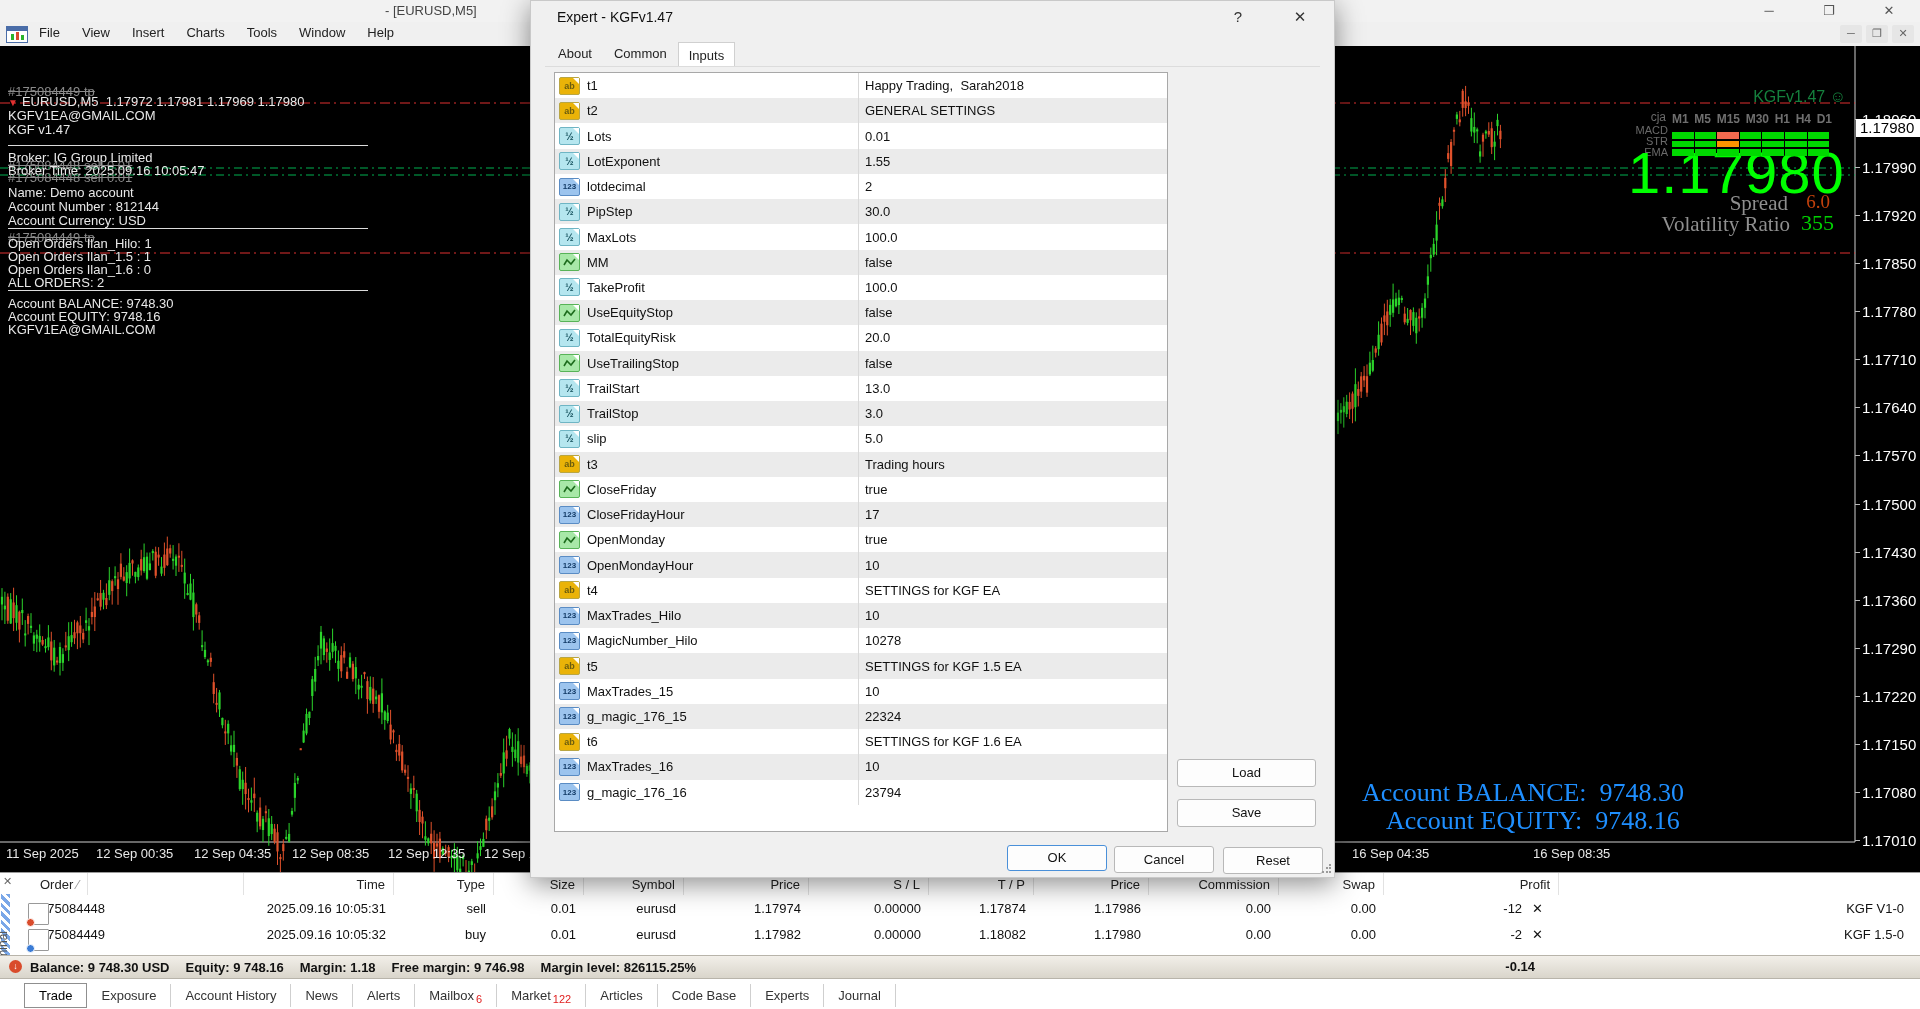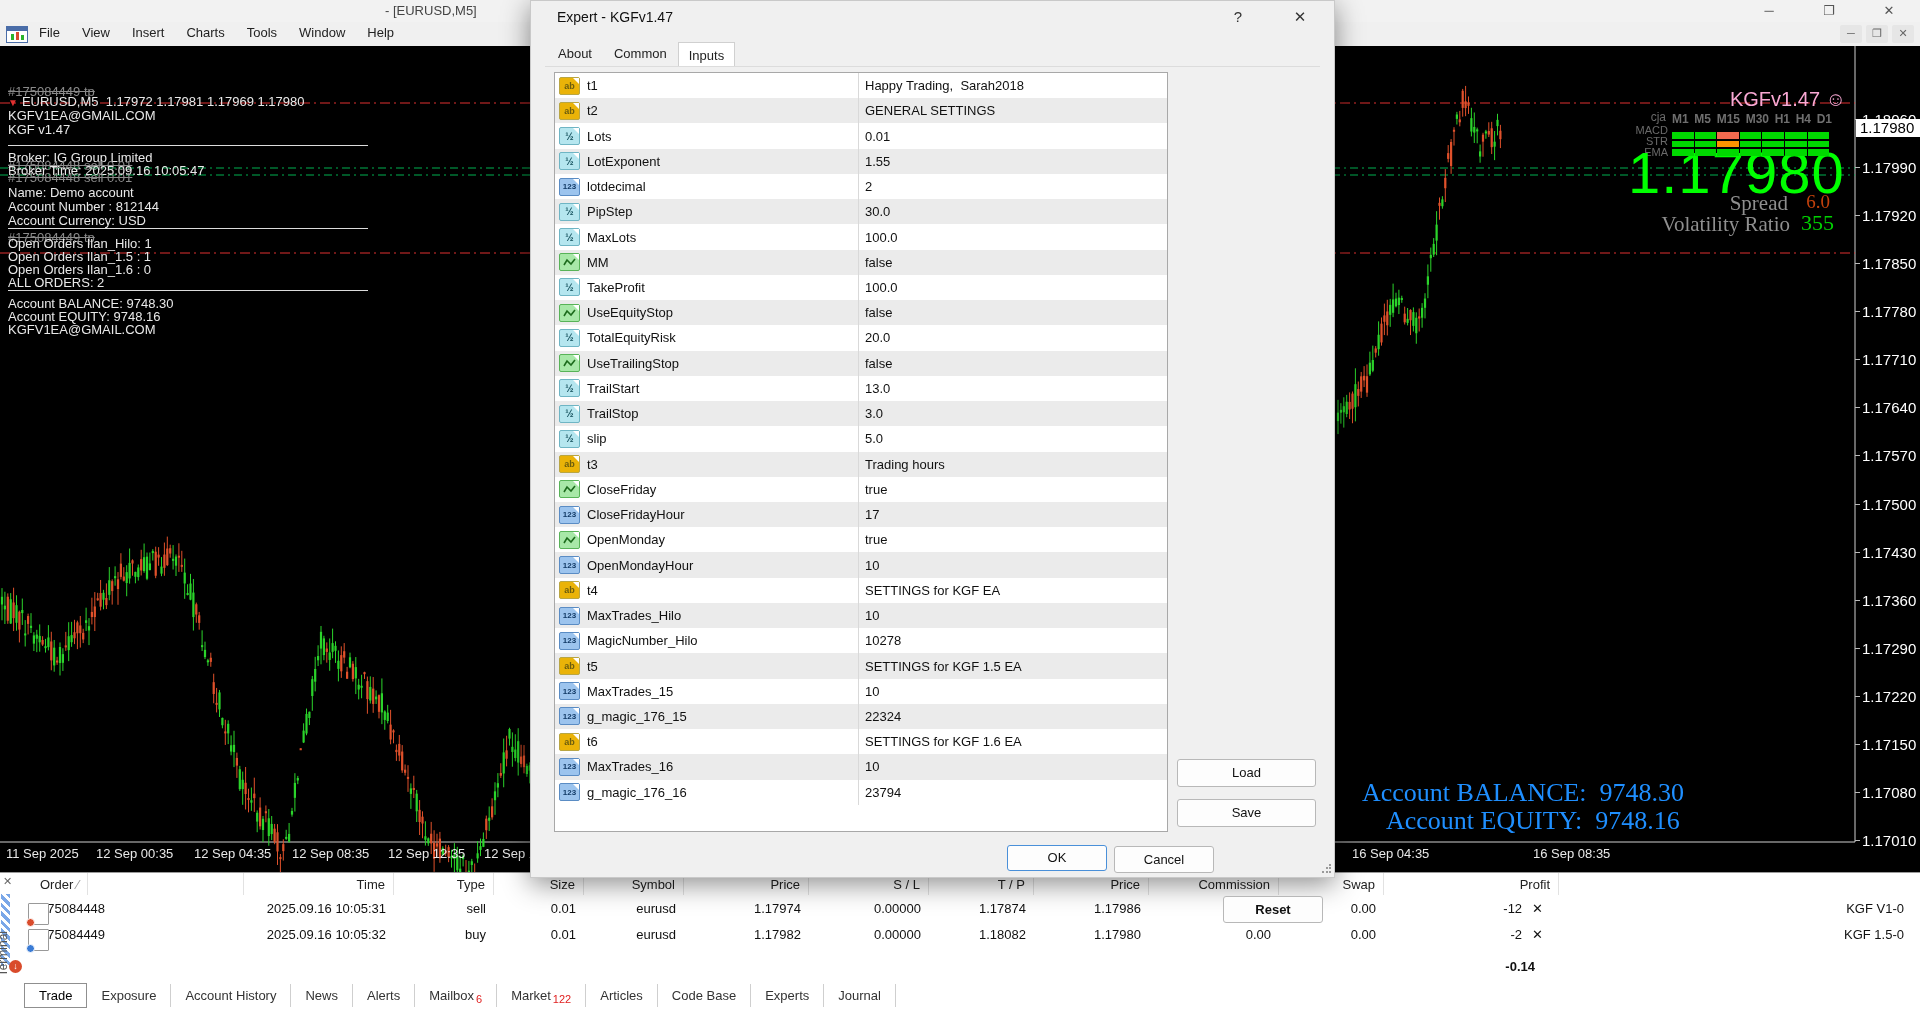--- a/index.html
+++ b/index.html
@@ -22,21 +22,21 @@
   .chart{left:0;top:46px;width:1920px;height:826px;background:#000;overflow:hidden;}
   .ovl-line{position:absolute;left:8px;white-space:pre;font-size:13px;color:#e8e8e8;}
   .ovl-strike{color:#8a8a8a;text-decoration:line-through;}
   .ovl-sep{position:absolute;left:8px;width:360px;height:1px;background:#dcdcdc;}
   .sym-arrow{color:#e03030;font-size:10px;margin-right:4px;}
   .scale-label{position:absolute;left:1862px;color:#fff;font-size:15px;white-space:pre;}
   .scale-label:before{content:"";position:absolute;left:-7px;top:8px;width:5px;height:1px;background:#bbb;}
   .price-box{position:absolute;left:1856px;width:62px;height:18px;background:#fff;color:#000;
              font-size:15px;line-height:18px;padding-left:4px;}
   .time-label{position:absolute;top:800px;color:#e8e8e8;font-size:13px;white-space:pre;}
-  .wm{position:absolute;color:#f9a8d4;font-size:20px;text-align:center;}
+  .wm{position:absolute;color:#15803d;font-size:16px;text-align:center;}
   .bigprice{position:absolute;color:#00ff00;font-size:58px;font-weight:400;letter-spacing:1px;line-height:1;}
   .srow{position:absolute;font-family:"Liberation Serif",serif;font-size:21px;color:#8f8f8f;white-space:pre;}
   .sval{font-family:"Liberation Serif",serif;}
   .balovl{position:absolute;font-family:"Liberation Serif",serif;font-size:26px;color:#1f8fff;white-space:pre;}
   .mx-head{position:absolute;display:flex;justify-content:space-between;width:160px;color:#6f6f6f;
            font-weight:bold;font-size:12px;}
   .mx-rows{position:absolute;display:flex;flex-direction:column;gap:2px;}
   .mx-row{display:flex;gap:1px;}
   .mx-cell{width:21.6px;height:6.5px;}
   .mx-lab{position:absolute;color:#6a6a6a;font-size:11px;text-align:right;width:40px;}
@@ -972,21 +972,21 @@
           </div>
           <span class="vv">23794</span>
         </div>
       </div>
   </div>
 
   <div class="btn" style="left:646px;top:758px;width:137px;height:26px;line-height:26px;">Load</div>
   <div class="btn" style="left:646px;top:798px;width:137px;height:26px;line-height:26px;">Save</div>
   <div class="btn def" style="left:476px;top:844px;width:98px;height:24px;line-height:24px;">OK</div>
   <div class="btn" style="left:583px;top:845px;width:98px;height:25px;line-height:25px;">Cancel</div>
-  <div class="btn" style="left:692px;top:895px;width:98px;height:25px;line-height:25px;font-weight:bold;">Reset</div>
+  <div class="btn" style="left:692px;top:846px;width:98px;height:25px;line-height:25px;">Reset</div>
   <div class="grip"></div>
 </div>
 
 <div class="abs terminal">
   <span class="term-close">✕</span>
   <div class="term-grip"></div>
   <div class="term-label">Terminal</div>
 
   <div class="tgrid thead" id="term-head" style="top:0;">
       <span class="l">Order<span style="color: rgb(153, 153, 153);"> ∕</span></span>
@@ -1028,20 +1028,27 @@
         <span>0.00000</span>
         <span>1.18082</span>
         <span>1.17980</span>
         <span>0.00</span>
         <span>0.00</span>
         <span>-2<span class="closex">✕</span></span>
         <span>KGF 1.5-0</span>
       </div>
     </div>
 
+  <div class="balbar" id="balbar">
+      <span>Balance: 9 748.30 USD</span>
+      <span>Equity: 9 748.16</span>
+      <span>Margin: 1.18</span>
+      <span>Free margin: 9 746.98</span>
+      <span>Margin level: 826115.25%</span>
+    </div>
   <div class="balico">↓</div>
   <div class="balprofit">-0.14</div>
 
   <div class="ttabs" id="term-tabs">
       <span class="ttab active">Trade</span>
       <span class="ttab">Exposure</span>
       <span class="ttab">Account History</span>
       <span class="ttab">News</span>
       <span class="ttab">Alerts</span>
       <span class="ttab">Mailbox<span class="badge">6</span></span>

